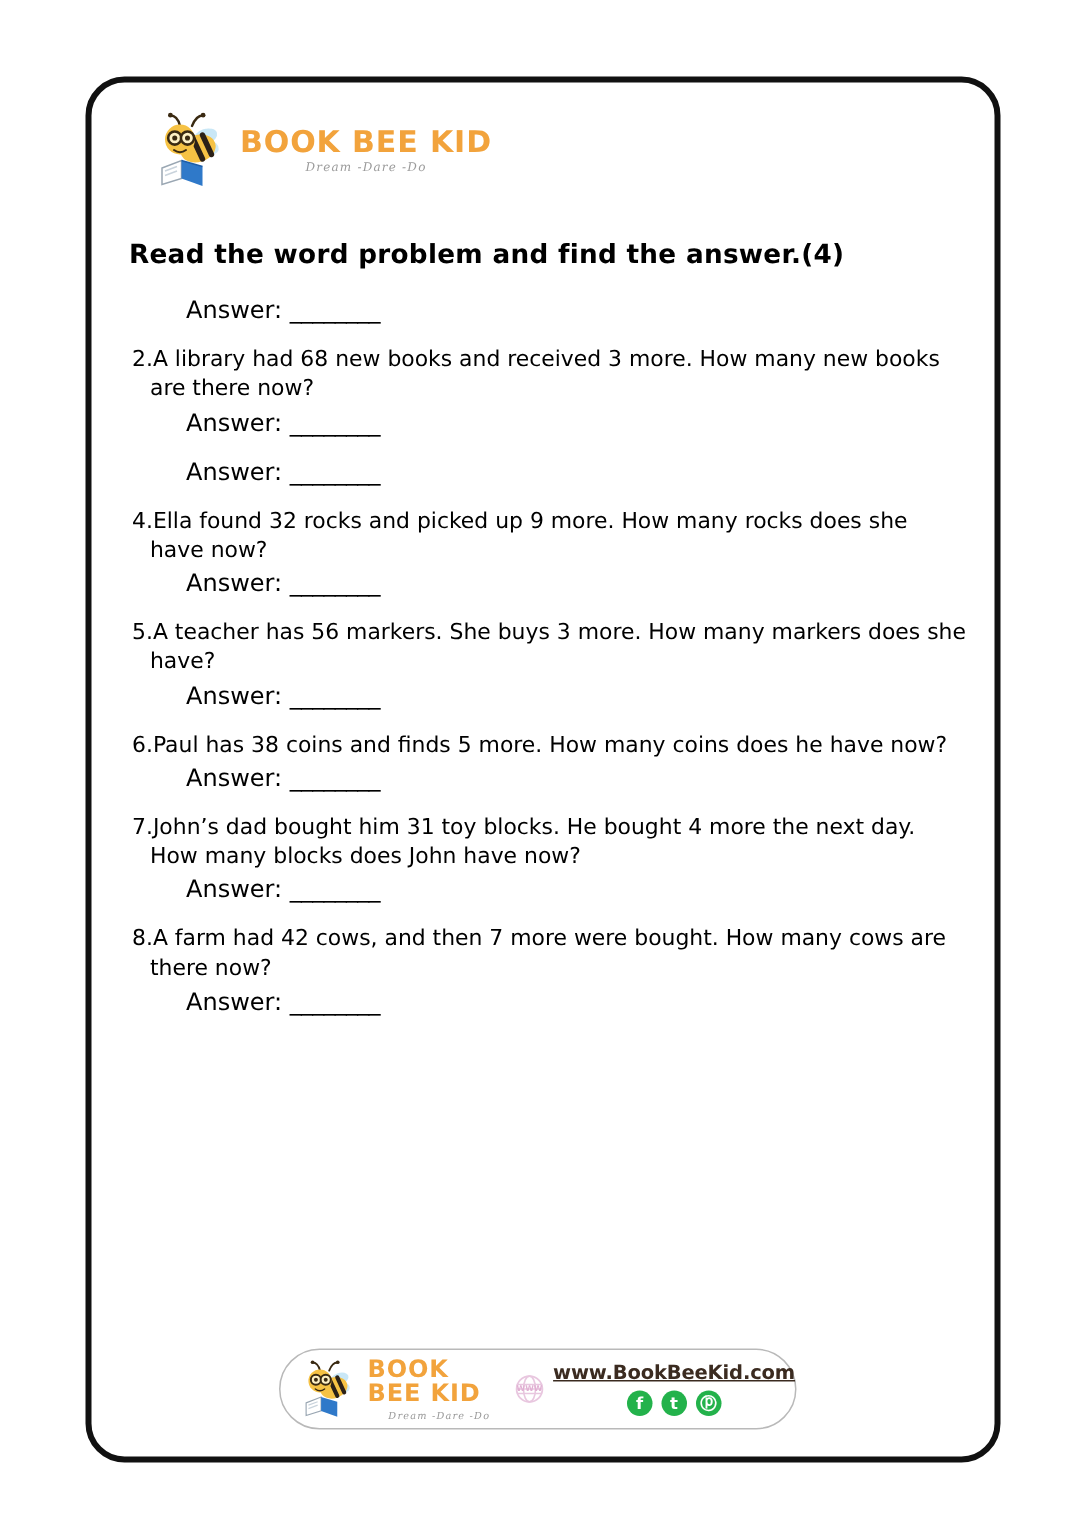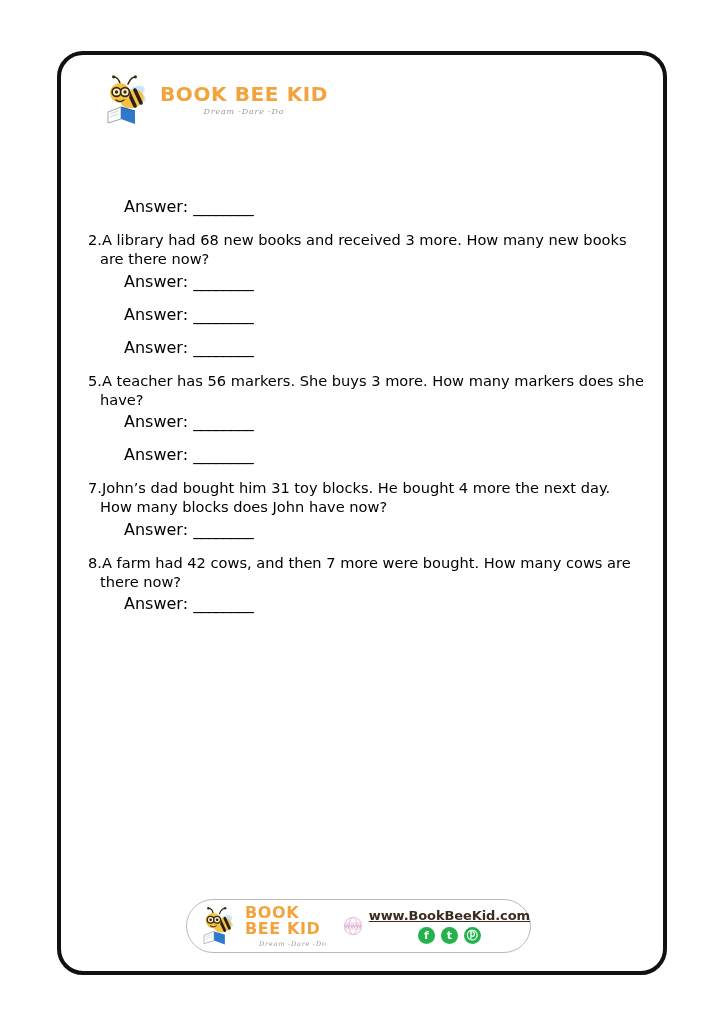--- a/index.html
+++ b/index.html
@@ -228,46 +228,49 @@
         <path d="M6 40 L14 37" stroke="#c9d3dc" stroke-width="1"></path>
         <path d="M6 43 L14 40" stroke="#c9d3dc" stroke-width="1"></path>
       </svg>
     </span>
     <span class="logo-textblock">
       <span class="logo-title">Book Bee Kid</span>
       <span class="logo-tagline">Dream -Dare -Do</span>
     </span>
   </div>
 
+  <div class="worksheet-title">Read the word problem and find the answer.(4)</div>
 
   <div class="questions">
 
     <div class="question">
       <div class="q-answer"><span>Answer:</span> <span class="q-blank">________</span></div>
     </div>
 
     <div class="question">
       <div class="q-text"><span class="q-num">2.</span><span>A library had 68 new books and received 3 more. How many new books are there now?</span></div>
       <div class="q-answer"><span>Answer:</span> <span class="q-blank">________</span></div>
     </div>
 
     <div class="question">
       <div class="q-answer"><span>Answer:</span> <span class="q-blank">________</span></div>
     </div>
 
     <div class="question">
+      <div class="q-text"><span class="q-num">4.</span><span>Ella found 32 rocks and picked up 9 more. How many rocks does she have now?</span></div>
       <div class="q-answer"><span>Answer:</span> <span class="q-blank">________</span></div>
     </div>
 
     <div class="question">
       <div class="q-text"><span class="q-num">5.</span><span>A teacher has 56 markers. She buys 3 more. How many markers does she have?</span></div>
       <div class="q-answer"><span>Answer:</span> <span class="q-blank">________</span></div>
     </div>
 
     <div class="question">
+      <div class="q-text"><span class="q-num">6.</span><span>Paul has 38 coins and finds 5 more. How many coins does he have now?</span></div>
       <div class="q-answer"><span>Answer:</span> <span class="q-blank">________</span></div>
     </div>
 
     <div class="question">
       <div class="q-text"><span class="q-num">7.</span><span>John’s dad bought him 31 toy blocks. He bought 4 more the next day. How many blocks does John have now?</span></div>
       <div class="q-answer"><span>Answer:</span> <span class="q-blank">________</span></div>
     </div>
 
     <div class="question">
       <div class="q-text"><span class="q-num">8.</span><span>A farm had 42 cows, and then 7 more were bought. How many cows are there now?</span></div>

